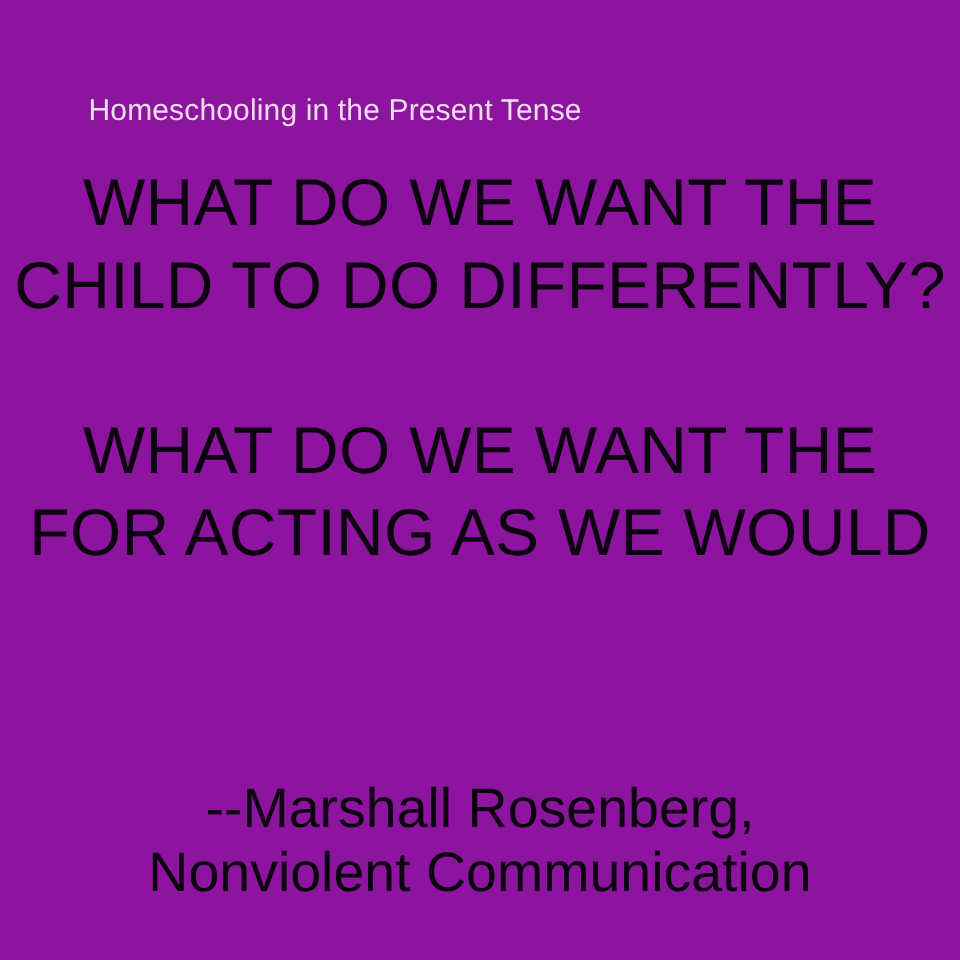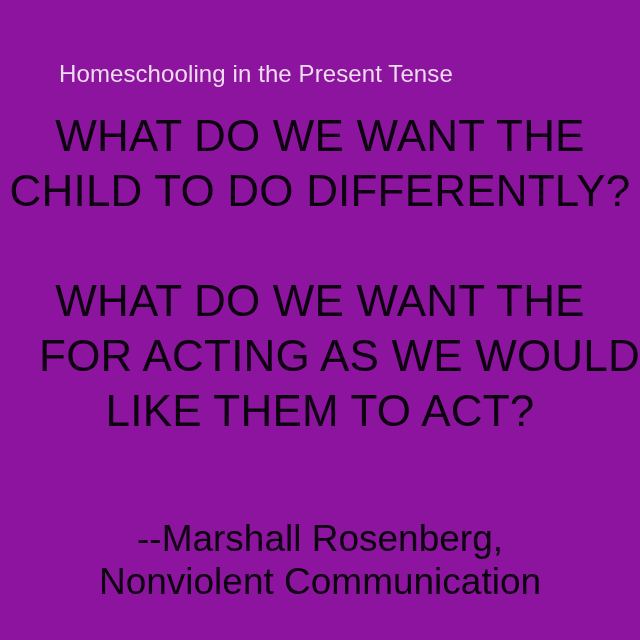--- a/index.html
+++ b/index.html
@@ -30,21 +30,21 @@
     left: 59px;
     top: 60px;
     width: 540px;
     height: 28px;
     line-height: 28px;
     text-align: left;
   }
   #site-header .header-text {
     display: inline;
     font-family: "Liberation Sans", sans-serif;
-    font-size: 24px;
+    font-size: 20px;
     font-weight: 400;
     letter-spacing: 0.1px;
     color: #efdcef;
     white-space: nowrap;
   }
 
   
   #quote-body {
     position: absolute;
     left: 0;
@@ -100,22 +100,21 @@
 
   <div id="site-header">
     <span class="header-text" style="color: rgb(239, 220, 239);">Homeschooling in the Present Tense</span>
   </div>
 
   <div id="quote-body">
     <span class="quote-line" style="color: rgb(13, 2, 15);">WHAT DO WE WANT THE</span>
     <span class="quote-line" style="color: rgb(13, 2, 15);">CHILD TO DO DIFFERENTLY?</span>
     <span class="quote-line quote-spacer" style="color: rgb(13, 2, 15);"></span>
     <span class="quote-line" style="color: rgb(13, 2, 15);">WHAT DO WE WANT THE</span>
-    <span class="quote-line" style="color: rgb(13, 2, 15); text-align: right;">FOR ACTING AS WE WOULD</span>
-    <span class="quote-line" style="color: rgb(13, 2, 15);">LIKE THEM TO ACT?</span>
+    <span class="quote-line" style="color: rgb(13, 2, 15);">FOR ACTING AS WE WOULD</span>
   </div>
 
   <div id="attribution">
     <span class="attr-line" style="color: rgb(13, 2, 15);">--Marshall Rosenberg,</span>
     <span class="attr-line" style="color: rgb(13, 2, 15);">Nonviolent Communication</span>
   </div>
 
 </div>
 
 </body></html>

